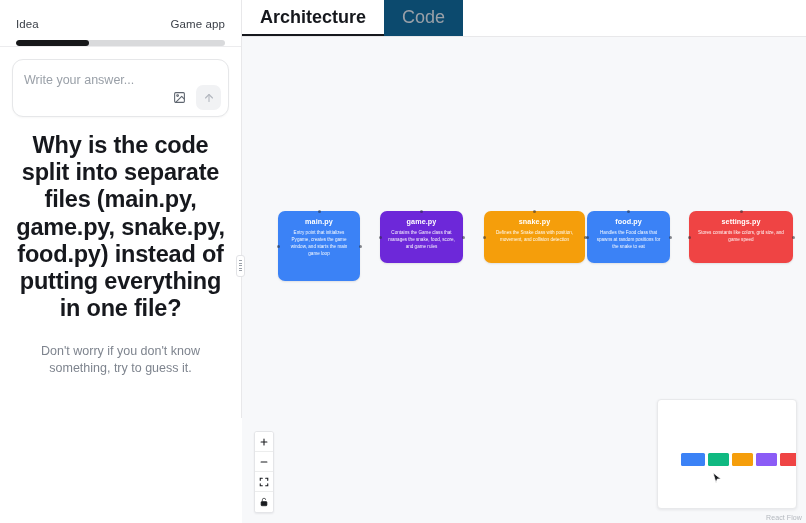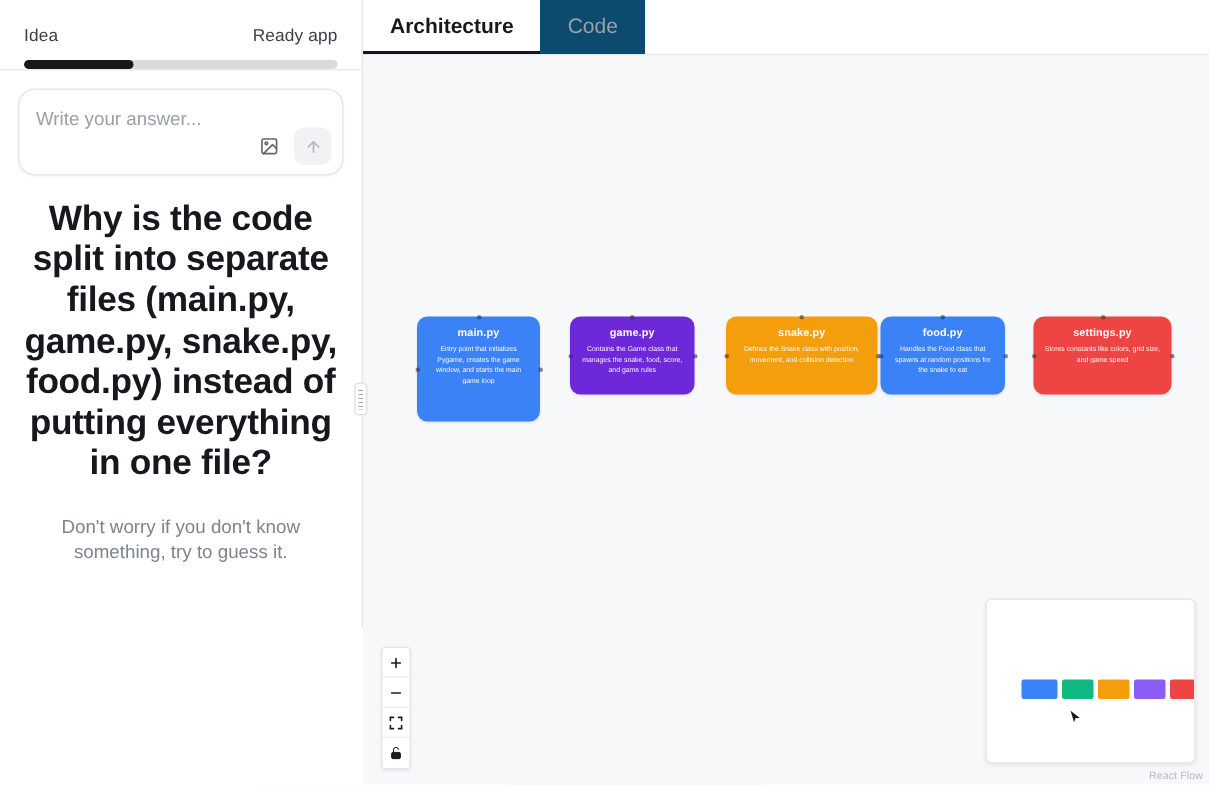--- a/index.html
+++ b/index.html
@@ -88,21 +88,21 @@
 
   
   #right-panel { position: relative; flex: 1; height: 523px; background:#fff;
      display:flex; flex-direction: column; }
   #tabbar {
     height: 37px; border-bottom: 1px solid #e8e8ea;
     display: flex; align-items: stretch; background: #fff; flex: none;
   }
   .tab {
     padding: 0 18px; display: flex; align-items: center;
-    font-size: 14px; color: #9aa0a8; cursor: pointer;
+    font-size: 18px; color: #9aa0a8; cursor: pointer;
     border-bottom: 2px solid transparent; background: #fff;
   }
   .tab.active { color: #16181d; font-weight: 600; border-bottom-color: #16181d; }
   .tab.inactive { background: #0c4a6e; }
 
   #canvas {
     position: relative; flex: 1; background: #f7f8fa; overflow: hidden;
   }
   #flow-layer { position: absolute; inset: 0; }
 
@@ -160,21 +160,21 @@
 </head>
 <body>
 
 <div id="app">
 
   <div id="left-panel">
 
     <div id="progress-header">
       <div id="progress-labels">
         <span>Idea</span>
-        <span>Ready app</span>
+        <span>Game app</span>
       </div>
       <div id="progress-track">
         <div id="progress-fill" style="width: 35%;"></div>
       </div>
     </div>
 
     <div id="answer-dock">
       <div id="answer-box">
         <input id="answer-input" type="text" placeholder="Write your answer..." style="">
         <div id="answer-actions">
@@ -248,21 +248,21 @@
             <span class="handle-dot h-left"></span>
             <span class="handle-dot h-right"></span>
           </div>
           <div class="node" style="left: 345px; top: 174px; width: 83px; height: 52px; background: #3b82f6;">
             <div class="node-title">food.py</div>
             <div class="node-desc">Handles the Food class that spawns at random positions for the snake to eat</div>
             <span class="handle-dot h-top"></span>
             <span class="handle-dot h-left"></span>
             <span class="handle-dot h-right"></span>
           </div>
-          <div class="node" style="left: 447px; top: 174px; width: 92px; height: 52px; background: rgb(239, 68, 68);">
+          <div class="node" style="left: 447px; top: 174px; width: 104px; height: 52px; background: rgb(239, 68, 68);">
             <div class="node-title">settings.py</div>
             <div class="node-desc">Stores constants like colors, grid size, and game speed</div>
             <span class="handle-dot h-top"></span>
             <span class="handle-dot h-left"></span>
             <span class="handle-dot h-right"></span>
           </div>
         </div>
 
       <div id="controls">
         <button class="ctrl-btn" aria-label="zoom in">

